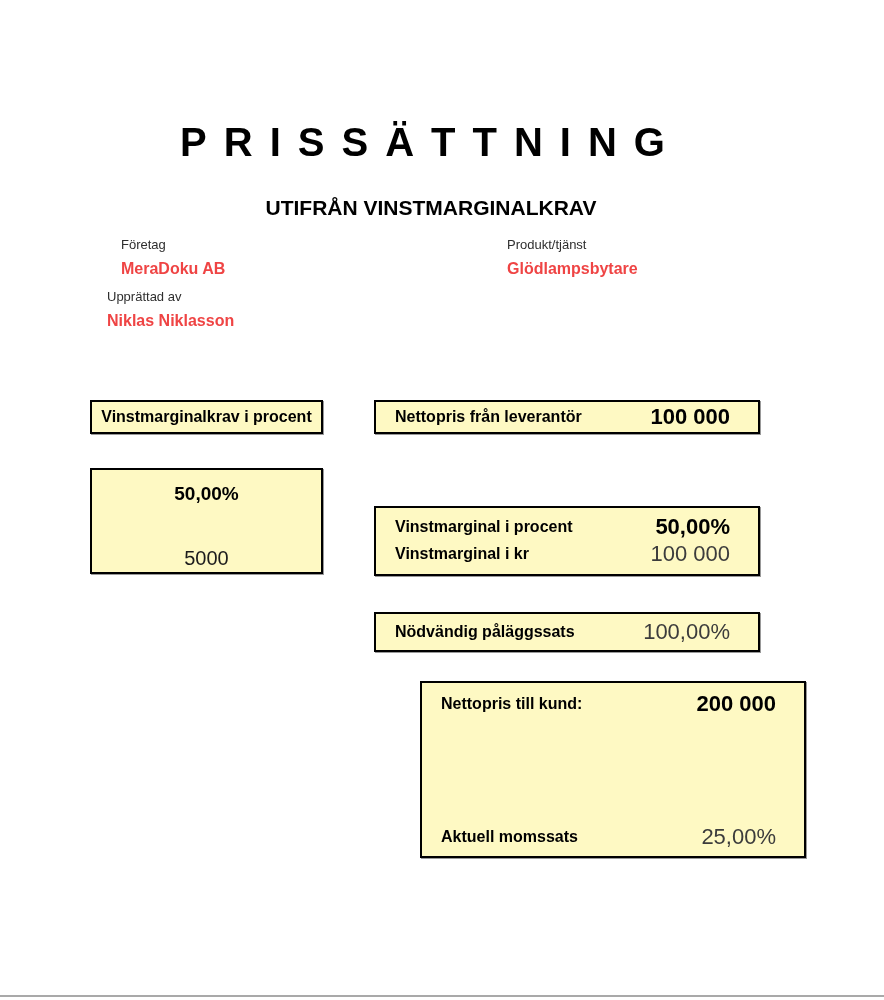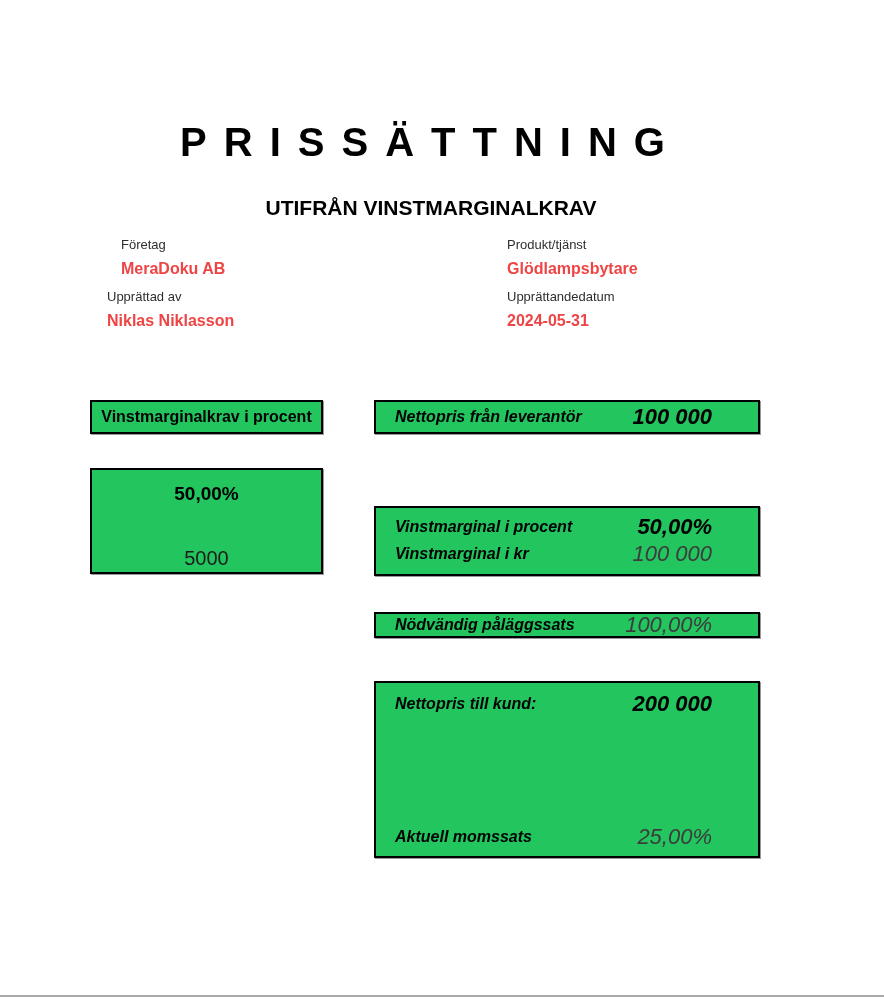--- a/index.html
+++ b/index.html
@@ -26,47 +26,47 @@
     white-space:nowrap;
   }
   
   .info-field{position:absolute;white-space:nowrap;}
   .info-label{font-size:13px;color:#2e2e2e;line-height:15px;}
   .info-value{font-size:16px;font-weight:bold;color:#ef4444;line-height:19px;margin-top:7px;}
   
   .box{
     position:absolute;
     border:2px solid #000;
-    background:#22c55e;
+    background:#fef9c3;
     box-sizing:border-box;
     box-shadow:1px 1px 0 #999999;
   }
   .box-header-left{
     left:90px;top:400px;width:233px;height:34px;
     display:flex;align-items:center;justify-content:center;
     font-size:16px;font-weight:bold;text-align:center;
   }
   .box-input-left{left:90px;top:468px;width:233px;height:106px;}
   .pct-display{
     position:absolute;left:0;top:13px;width:100%;
     text-align:center;font-size:19px;font-weight:bold;
   }
   .raw-display{
     position:absolute;left:0;bottom:2px;width:100%;
     text-align:center;font-size:20px;font-weight:normal;color:#1c1c1c;
   }
   .rbox{left:374px;width:386px;display:flex;flex-direction:column;}
   .rbox-1{top:400px;height:34px;justify-content:center;}
   .rbox-2{top:506px;height:70px;justify-content:space-between;padding:9px 0 10px 0;}
-  .rbox-3{top:612px;height:26px;justify-content:center;}
-  .rbox-4{top:681px;height:177px;justify-content:space-between;padding:11px 0 9px 0;}
+  .rbox-3{top:612px;height:40px;justify-content:center;}
+  .rbox-4{top:681px;height:177px;justify-content:space-between;padding:11px 0 9px 0;margin-left:46px;}
   .row{
     display:flex;align-items:center;justify-content:space-between;
-    padding-left:19px;padding-right:46px;
-    line-height:20px;white-space:nowrap;font-style:italic;
+    padding-left:19px;padding-right:28px;
+    line-height:20px;white-space:nowrap;
   }
   .row .lbl{font-size:16px;font-weight:bold;color:#000;}
   .row .val{font-size:22px;}
   .val.b{font-weight:bold;color:#000;}
   .val.r{font-weight:normal;color:#3c3c3c;}
   
   .bottom-rule{
     position:absolute;left:0;top:995px;width:884px;height:2px;
     background:#a9a9a9;
   }
@@ -86,24 +86,20 @@
     <div class="info-value">MeraDoku AB</div>
   </div>
   <div class="info-field" style="left:507px;top:237px;">
     <div class="info-label">Produkt/tjänst</div>
     <div class="info-value">Glödlampsbytare</div>
   </div>
 
   <div class="info-field" style="left:107px;top:289px;">
     <div class="info-label">Upprättad av</div>
     <div class="info-value">Niklas Niklasson</div>
-  </div>
-  <div class="info-field" style="left:507px;top:289px;">
-    <div class="info-label">Upprättandedatum</div>
-    <div class="info-value">2024-05-31</div>
   </div>
 
   <div class="box box-header-left">
     <span>Vinstmarginalkrav i procent</span>
   </div>
 
   <div class="box box-input-left">
     <div class="pct-display">50,00%</div>
     <div class="raw-display">5000</div>
   </div>

